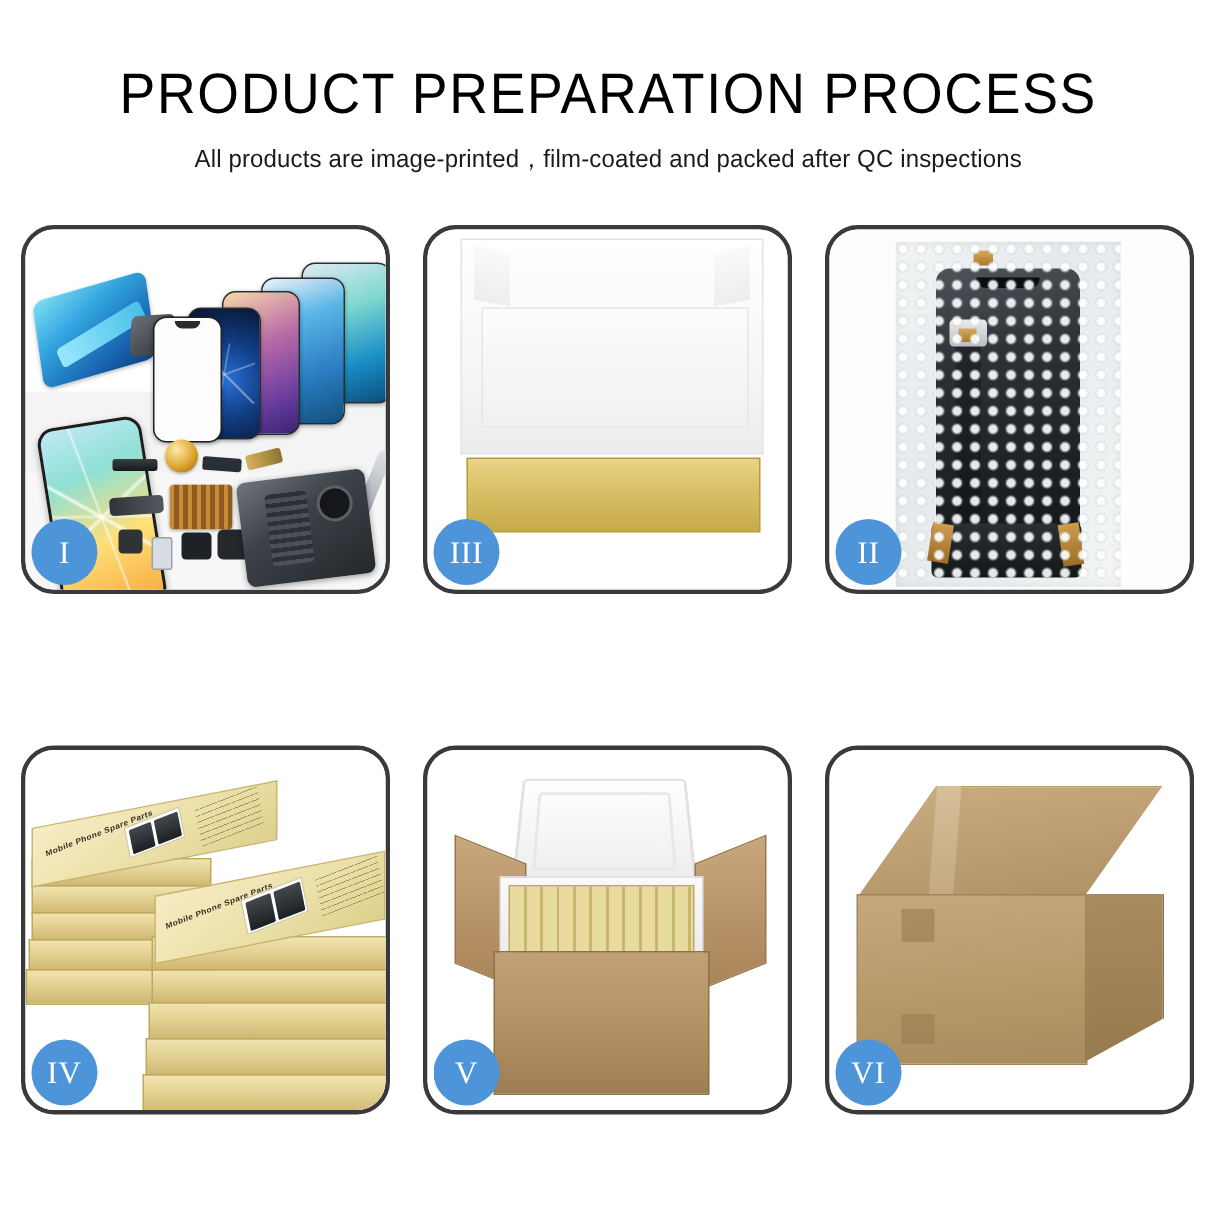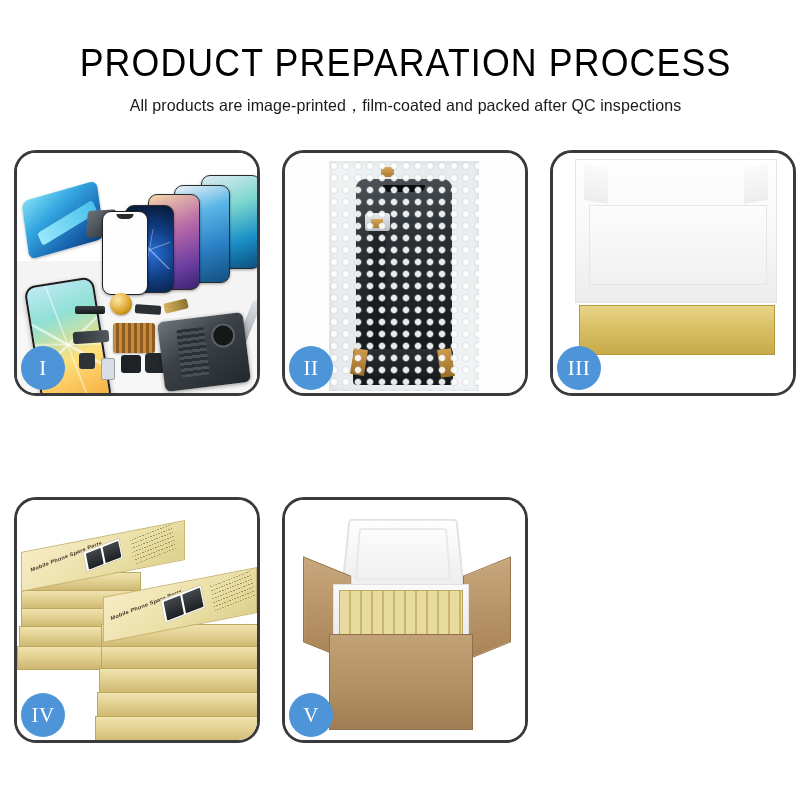--- a/index.html
+++ b/index.html
@@ -475,50 +475,50 @@
       <div class="part part-tool2"></div>
 
       <div class="board">
         <div class="board-cam"></div>
       </div>
     </div>
     <div class="badge">I</div>
   </div>
 
   <div class="card">
+    <div class="card-inner p3">
+      <div class="lid">
+        <div class="lid-flapL"></div>
+        <div class="lid-flapR"></div>
+      </div>
+      <div class="foam"></div>
+      <div class="box-bubbles"></div>
+      <div class="box-lip"></div>
+      <div class="box-base"></div>
+    </div>
+    <div class="badge">III</div>
+  </div>
+
+  <div class="card">
     <div class="card-inner p2">
       <div class="bubble-bag">
         <div class="screen-in-bag"></div>
         <div class="flex-cable"></div>
         <div class="flex-conn"></div>
         <div class="btm-parts"></div>
         <div class="tape-t"></div>
         <div class="tape-m"></div>
         <div class="tape-bl"></div>
         <div class="tape-br"></div>
       </div>
     </div>
     <div class="badge">II</div>
   </div>
 
   <div class="card">
-    <div class="card-inner p3">
-      <div class="lid">
-        <div class="lid-flapL"></div>
-        <div class="lid-flapR"></div>
-      </div>
-      <div class="foam"></div>
-      <div class="box-bubbles"></div>
-      <div class="box-lip"></div>
-      <div class="box-base"></div>
-    </div>
-    <div class="badge">III</div>
-  </div>
-
-  <div class="card">
     <div class="card-inner p4">
 
       <div class="gbox" style="left:4px;  top:72px;  width:118px; height:18px;"></div>
       <div class="gbox" style="left:4px;  top:90px;  width:118px; height:18px;"></div>
       <div class="gbox" style="left:4px;  top:108px; width:118px; height:18px;"></div>
       <div class="gbox" style="left:2px;  top:126px; width:120px; height:20px;"></div>
       <div class="gbox" style="left:0px;  top:146px; width:122px; height:22px;"></div>
 
       <div class="gbox-top" style="left:4px; top:36px; width:162px; height:38px; transform: skewY(-11deg);">
         <div class="gbox-label" style="left:8px; top:9px; transform: rotate(-11deg);">Mobile Phone Spare Parts</div>
@@ -552,14 +552,25 @@
       <div class="foam-lid"></div>
       <div class="flapL5"></div>
       <div class="flapR5"></div>
       <div class="carton-inner-foam"></div>
       <div class="gbox-row"></div>
       <div class="carton-body"></div>
     </div>
     <div class="badge">V</div>
   </div>
 
+  <div class="card">
+    <div class="card-inner p6">
+      <div class="c6-top"></div>
+      <div class="c6-tape"></div>
+      <div class="c6-front"></div>
+      <div class="c6-side"></div>
+      <div class="c6-tab1"></div>
+      <div class="c6-tab2"></div>
+    </div>
+    <div class="badge">VI</div>
+  </div>
 
 </div>
 
 </body></html>

